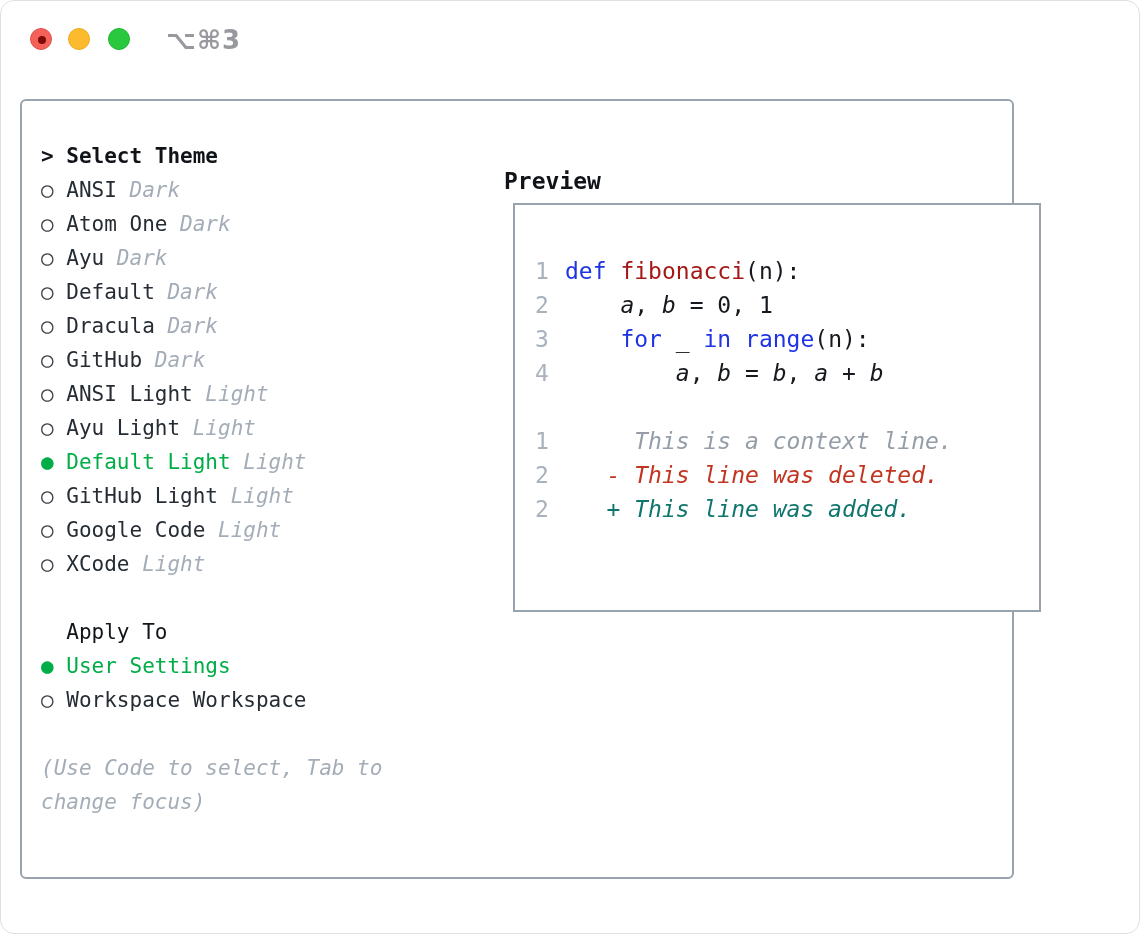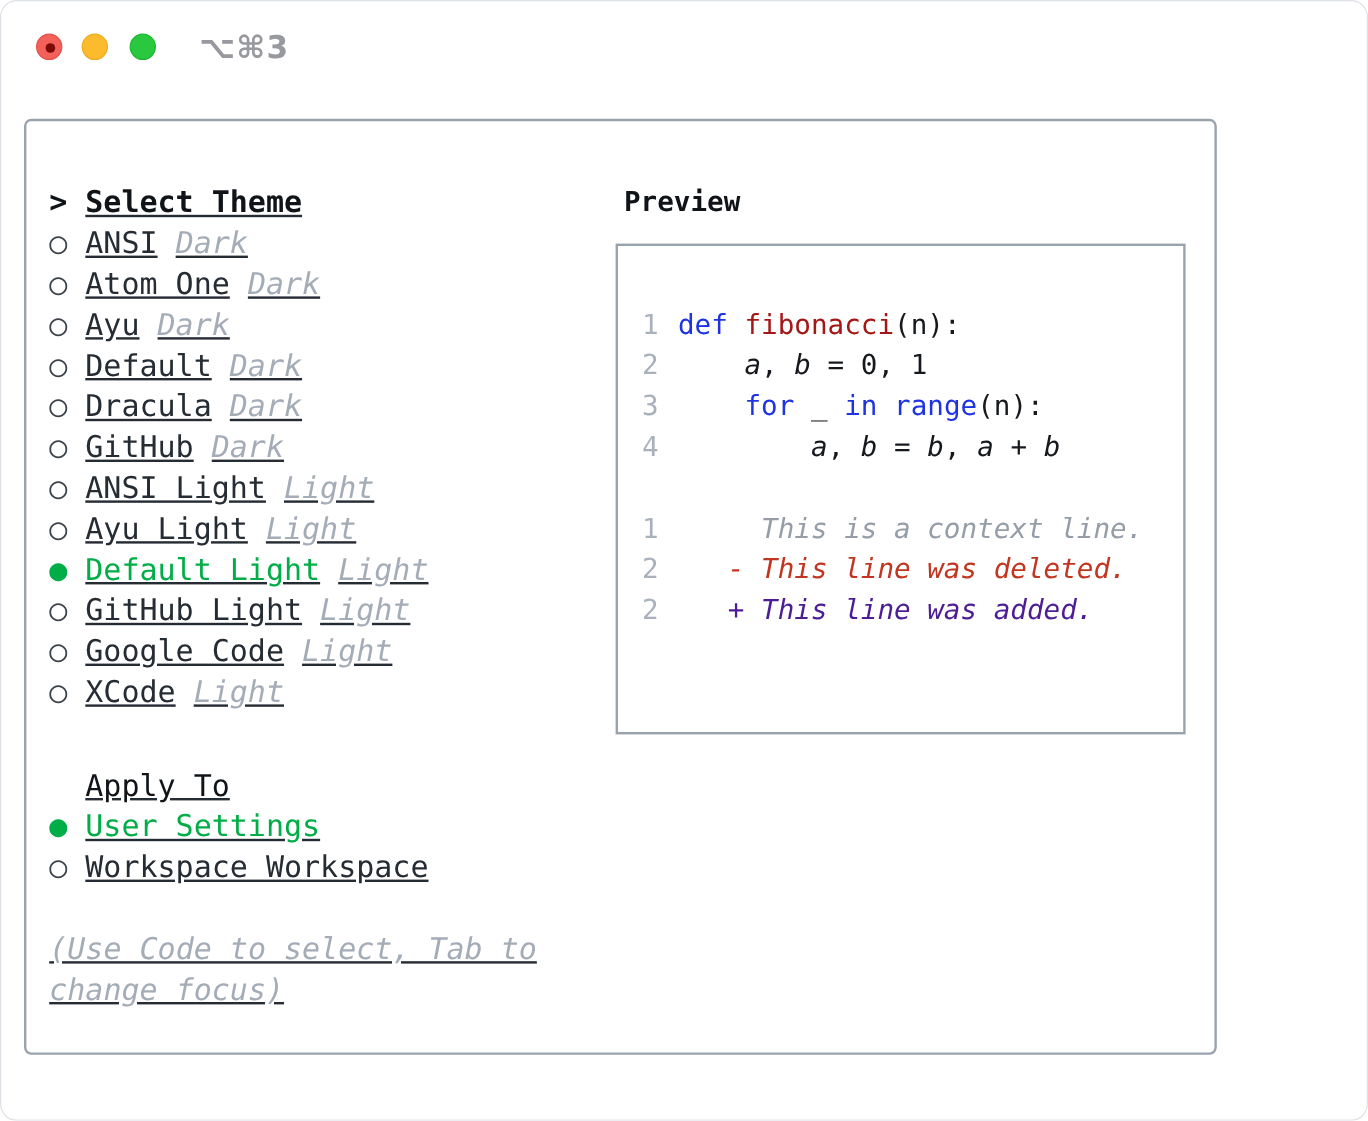--- a/index.html
+++ b/index.html
@@ -18,48 +18,48 @@
   .tl-green{left:107px;background:#29c83e;border:1px solid #19b82e;}
   .win-title{
     position:absolute;left:165px;top:24px;font-family:"DejaVu Sans","Liberation Sans",sans-serif;
     font-size:26px;font-weight:600;color:#98999e;letter-spacing:1px;
   }
   
   .panel{
     position:absolute;left:19px;top:98px;width:994px;height:780px;
     border:2px solid #99a3ad;border-radius:6px;box-sizing:border-box;background:#fff;
   }
-  .col-left{position:absolute;left:19px;top:51px;width:450px;font-size:25px;line-height:34px;color:#262c33;text-decoration:underline;}
+  .col-left{position:absolute;left:19px;top:38px;width:450px;font-size:21px;line-height:34px;color:#262c33;}
   .row{height:34px;white-space:nowrap;}
   .prompt{display:inline-block;width:2ch;font-weight:bold;color:#101418;}
   .sec-title{font-weight:bold;color:#101418;}
   .marker{display:inline-block;width:2ch;color:#3d434b;}
   .tname{color:#262c33;}
   .tvariant{font-style:italic;color:#a4adb7;margin-left:1ch;}
   .selected .marker,.selected .tname,.selected .olabel{color:#00ad47;}
-  .apply-title{padding-left:2ch;color:#101418;margin-top:10px;}
+  .apply-title{padding-left:2ch;color:#101418;}
   .olabel{color:#262c33;}
   .hint{font-style:italic;color:#a4adb7;}
   
-  .preview-title{position:absolute;left:482px;top:51px;font-size:23px;line-height:34px;font-weight:bold;color:#101418;margin-left:16px;}
+  .preview-title{position:absolute;left:482px;top:63px;font-size:23px;line-height:34px;font-weight:bold;color:#101418;}
   .preview-box{
-    position:absolute;left:491px;top:102px;width:475px;height:409px;
+    position:absolute;left:491px;top:102px;width:528px;height:409px;
     border:2px solid #99a3ad;box-sizing:border-box;background:#fff;
     padding:49px 0 0 20px;overflow:hidden;
   }
   .cl{height:34px;line-height:34px;font-size:23px;white-space:nowrap;}
   .ln{display:inline-block;width:30px;color:#a9b2bc;white-space:pre;}
   .tk{white-space:pre;color:#15181c;}
   .tk.kw{color:#1e34e3;}
   .tk.fn{color:#a51616;}
   .tk.v{font-style:italic;}
   .difftext{white-space:pre;font-style:italic;}
   .ctx .difftext{color:#959ea8;}
   .del .difftext{color:#c23520;}
-  .add .difftext{color:#4c1d95;}
+  .add .difftext{color:#0f766e;}
 </style>
 </head>
 <body>
 
 <div class="window">
 
   <div class="titlebar">
     <div class="tl tl-red">
         <div class="dot"></div>
       </div>

